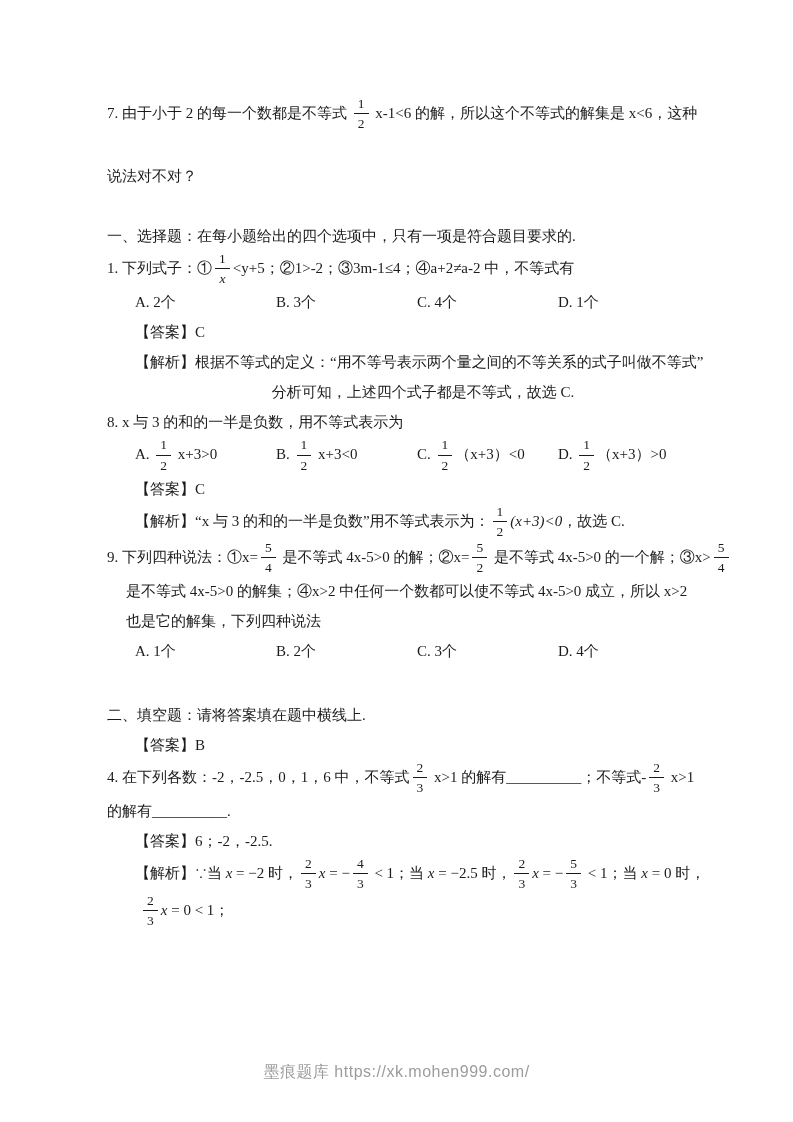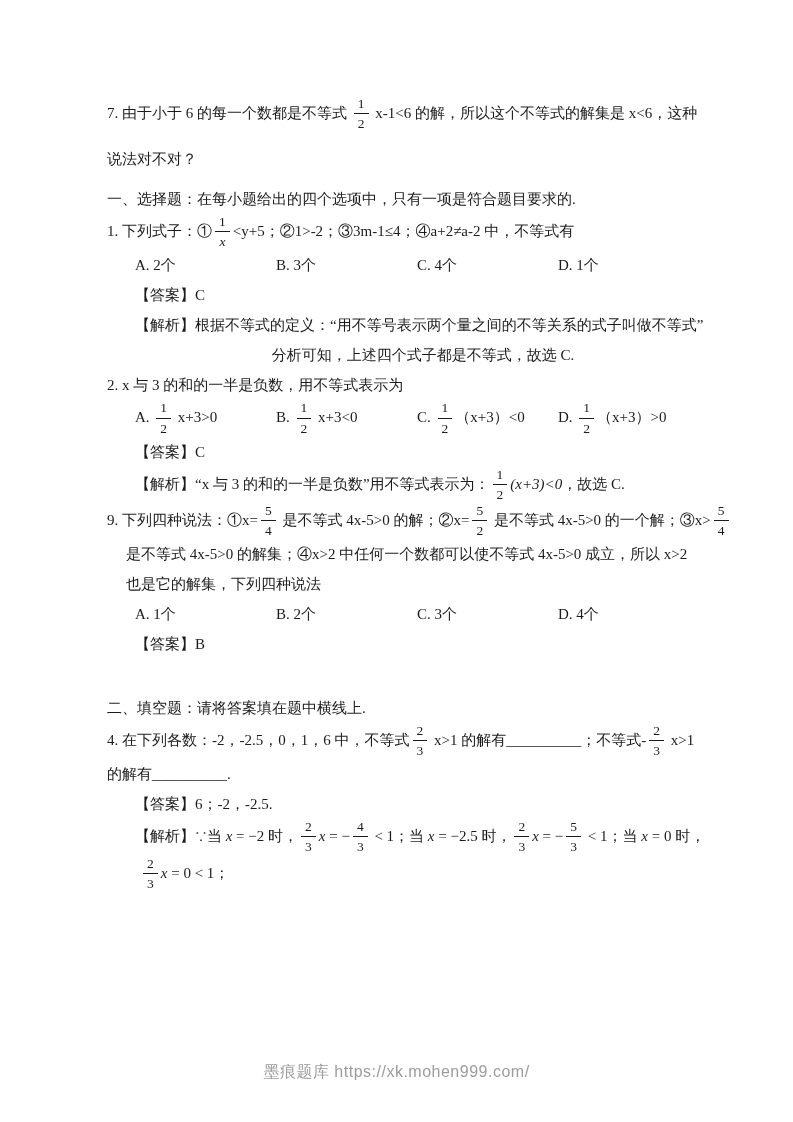--- a/index.html
+++ b/index.html
@@ -8,22 +8,22 @@
     position:relative; width:793px; height:1122px; margin:0 auto;
     background:#ffffff; overflow:hidden;
     font-family:"Liberation Serif","DejaVu Serif",serif;
     color:#1b1b1b;
   }
   .content {
     position:absolute; left:107px; top:96px; width:592px;
     font-size:15px; line-height:30px;
   }
   .line { white-space:nowrap; }
-  .q7-cont { margin-top:12px; }
-  .section { margin-top:10px; }
+  .q7-cont { margin-top:29px; }
+  .section { margin-top:30px; }
   .section-gap { margin-top:34px; }
   .answer, .analysis { margin-left:28px; }
   .analysis-cont { margin-left:40px;text-align:center; }
   .analysis-cont2 { margin-left:33px; }
   .continuation-indent { margin-left:19px; }
   .options { display:flex; margin-left:28px; white-space:nowrap; }
   .opt { flex:1 1 0; white-space:nowrap; }
   .frac {
     display:inline-flex; flex-direction:column; align-items:center;
     vertical-align:middle; margin:0 3px; position:relative; top:-1px;
@@ -37,40 +37,40 @@
     text-align:center; color:#9c9c9c;
     font-family:"Liberation Sans","DejaVu Sans",sans-serif;
     font-size:16px; letter-spacing:0.5px;
   }
 </style>
 </head>
 <body>
 
 <div class="page">
   <div class="content">
-      <div class="line question"><span class="txt">7. 由于小于 6 的每一个数都是不等式 </span><span class="frac">
+      <div class="line question"><span class="txt">7. 由于小于 2 的每一个数都是不等式 </span><span class="frac">
           <span class="fnum">1</span>
           <span class="fden">2</span>
         </span><span class="txt"> x-1&lt;6 的解，所以这个不等式的解集是 x&lt;6，这种</span></div>
       <div class="line q7-cont"><span class="txt">说法对不对？</span></div>
       <div class="line section"><span class="txt">一、选择题：在每小题给出的四个选项中，只有一项是符合题目要求的.</span></div>
       <div class="line question"><span class="txt">1. 下列式子：①</span><span class="frac">
           <span class="fnum">1</span>
           <span class="fden math">x</span>
         </span><span class="txt">&lt;y+5；②1&gt;-2；③3m-1≤4；④a+2≠a-2 中，不等式有</span></div>
       <div class="line options">
         <span class="opt"><span class="txt">A. 2个</span></span>
         <span class="opt"><span class="txt">B. 3个</span></span>
         <span class="opt"><span class="txt">C. 4个</span></span>
         <span class="opt"><span class="txt">D. 1个</span></span>
       </div>
       <div class="line answer"><span class="txt">【答案】C</span></div>
       <div class="line analysis"><span class="txt">【解析】根据不等式的定义：“用不等号表示两个量之间的不等关系的式子叫做不等式”</span></div>
       <div class="line analysis-cont"><span class="txt">分析可知，上述四个式子都是不等式，故选 C.</span></div>
-      <div class="line question"><span class="txt">2. x 与 3 的和的一半是负数，用不等式表示为</span></div>
+      <div class="line question"><span class="txt">8. x 与 3 的和的一半是负数，用不等式表示为</span></div>
       <div class="line options">
         <span class="opt"><span class="txt">A. </span><span class="frac">
             <span class="fnum">1</span>
             <span class="fden">2</span>
           </span><span class="txt"> x+3&gt;0</span></span>
         <span class="opt"><span class="txt">B. </span><span class="frac">
             <span class="fnum">1</span>
             <span class="fden">2</span>
           </span><span class="txt"> x+3&lt;0</span></span>
         <span class="opt"><span class="txt">C. </span><span class="frac">
@@ -98,22 +98,22 @@
           <span class="fden">4</span>
         </span></div>
       <div class="line continuation-indent"><span class="txt">是不等式 4x-5&gt;0 的解集；④x&gt;2 中任何一个数都可以使不等式 4x-5&gt;0 成立，所以 x&gt;2</span></div>
       <div class="line continuation-indent"><span class="txt">也是它的解集，下列四种说法</span></div>
       <div class="line options">
         <span class="opt"><span class="txt">A. 1个</span></span>
         <span class="opt"><span class="txt">B. 2个</span></span>
         <span class="opt"><span class="txt">C. 3个</span></span>
         <span class="opt"><span class="txt">D. 4个</span></span>
       </div>
+      <div class="line section section-gap"><span class="txt">二、填空题：请将答案填在题中横线上.</span></div>
       <div class="line answer"><span class="txt">【答案】B</span></div>
-      <div class="line section section-gap"><span class="txt">二、填空题：请将答案填在题中横线上.</span></div>
       <div class="line question"><span class="txt">4. 在下列各数：-2，-2.5，0，1，6 中，不等式</span><span class="frac">
           <span class="fnum">2</span>
           <span class="fden">3</span>
         </span><span class="txt"> x&gt;1 的解有__________；不等式-</span><span class="frac">
           <span class="fnum">2</span>
           <span class="fden">3</span>
         </span><span class="txt"> x&gt;1</span></div>
       <div class="line continuation"><span class="txt">的解有__________.</span></div>
       <div class="line answer"><span class="txt">【答案】6；-2，-2.5.</span></div>
       <div class="line analysis"><span class="txt">【解析】∵当 </span><span class="math">x</span><span class="txt"> = −2 时，</span><span class="frac">

